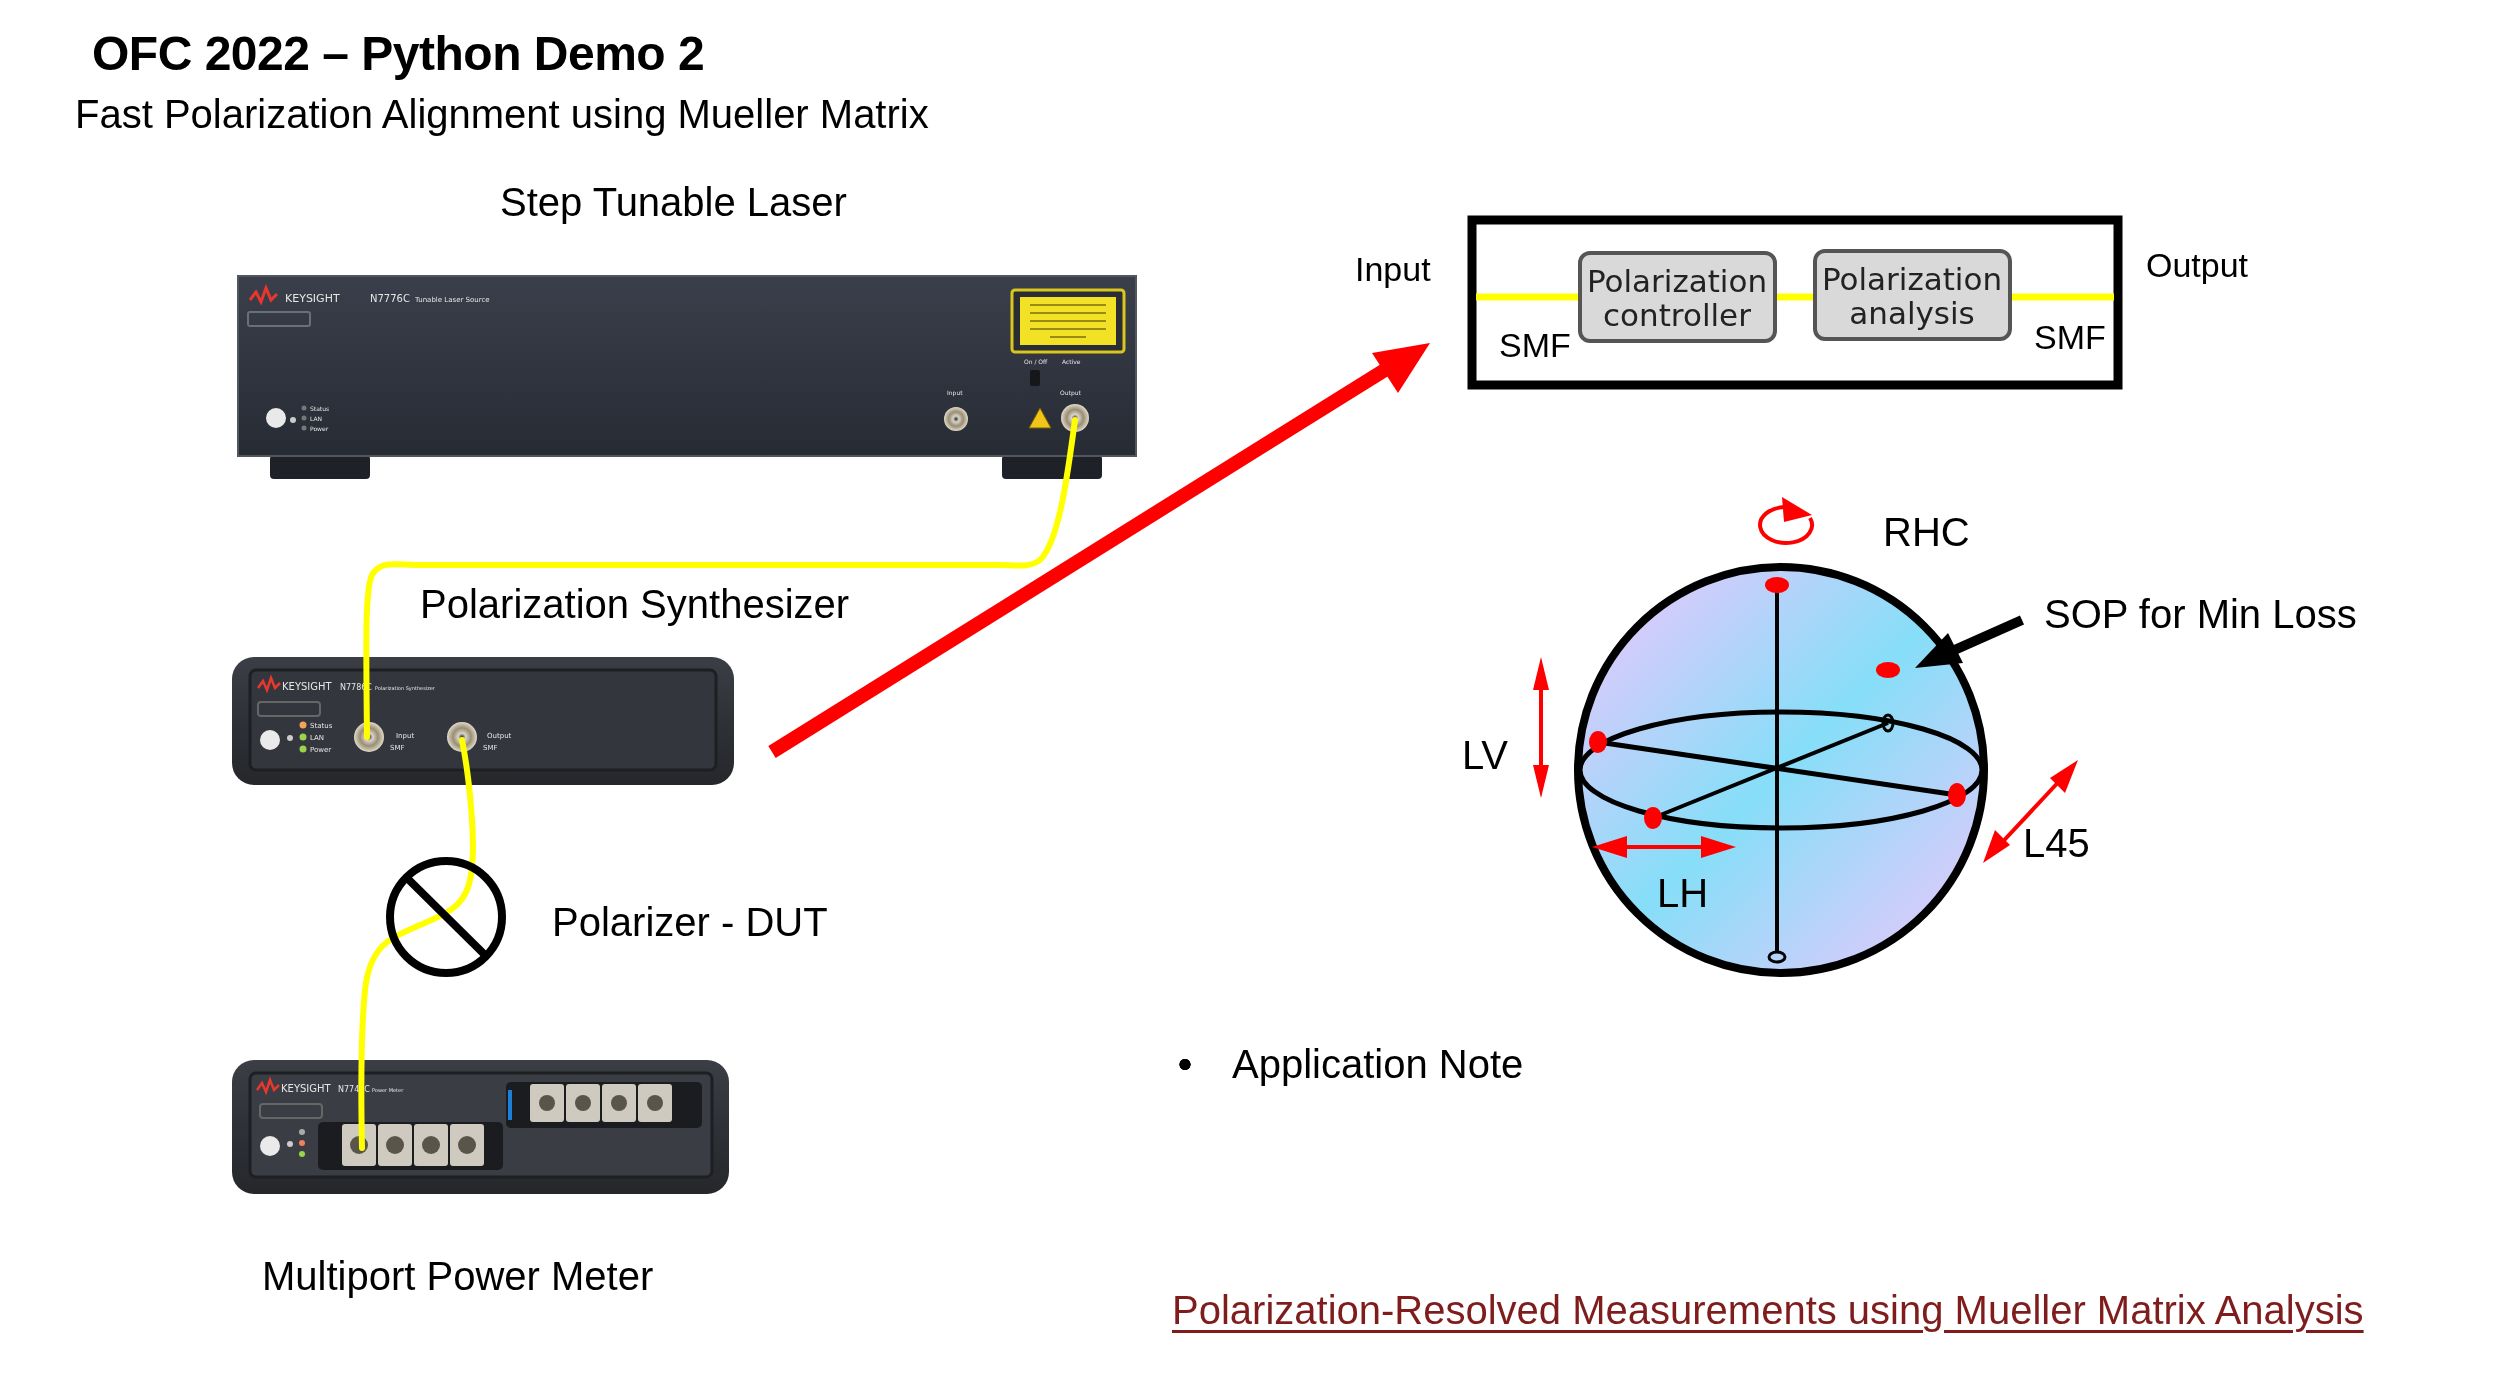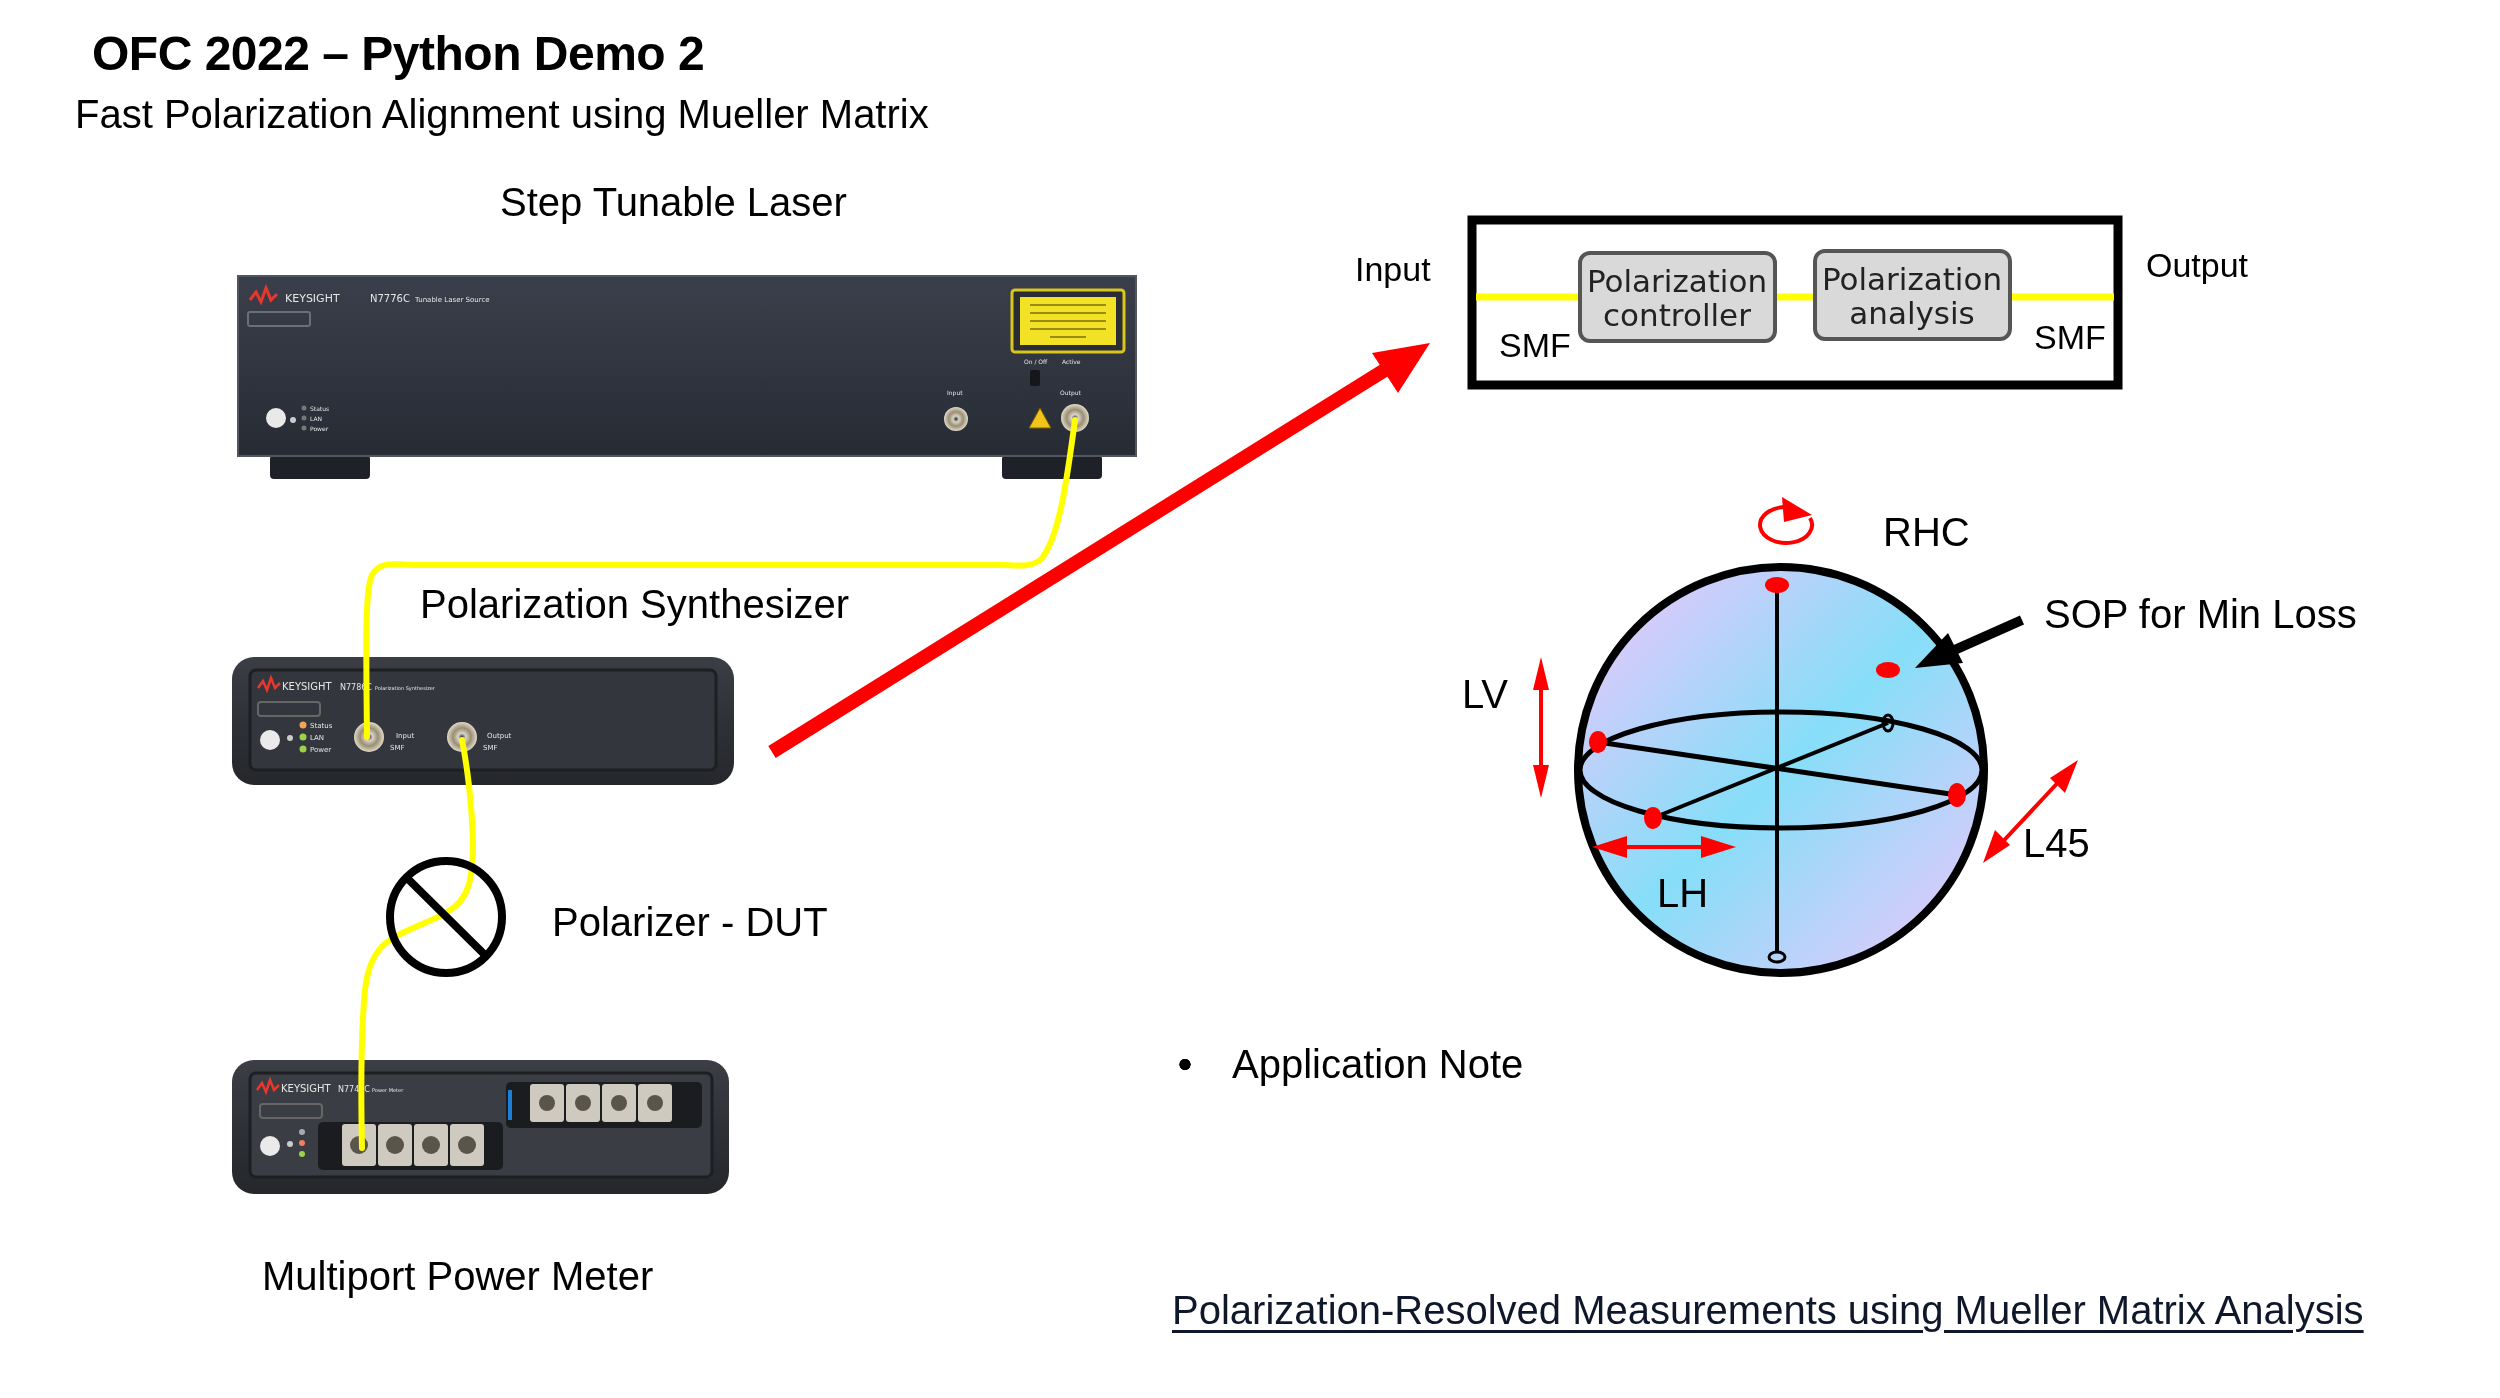--- a/index.html
+++ b/index.html
@@ -7,21 +7,21 @@
          font-family: "Liberation Sans", "DejaVu Sans", sans-serif; color: #000; }
   .abs { position: absolute; white-space: nowrap; }
   .title { left: 92px; top: 26px; font-size: 48px; font-weight: bold; letter-spacing: -0.5px; }
   .subtitle { left: 75px; top: 92px; font-size: 40px; }
   .label { font-size: 40px; }
   .small-label { font-size: 34px; }
   svg.canvas { position: absolute; left: 0; top: 0; }
   .bullets { position: absolute; left: 1170px; top: 1035px; margin: 0; padding: 0; list-style: none; }
   .bullets li { font-size: 40px; line-height: 58px; position: relative; padding-left: 62px; }
   .bullets li .dot { position: absolute; left: 8px; top: 0; }
-  .link { position: absolute; left: 1172px; top: 1288px; font-size: 40px; color: #0f172a;
+  .link { position: absolute; left: 1172px; top: 1288px; font-size: 40px; color: #7f1d1d;
           text-decoration: underline; text-decoration-thickness: 3px; text-underline-offset: 6px; cursor: pointer; }
   .instr-text { font-family: "DejaVu Sans", sans-serif; fill: #e6e6e6; }
   .box-text { font-family: "DejaVu Sans", sans-serif; font-size: 31px; fill: #222; }
 </style>
 </head>
 <body>
 
 <div class="abs title">OFC 2022 – Python Demo 2</div>
 <div class="abs subtitle">Fast Polarization Alignment using Mueller Matrix</div>
 
@@ -228,21 +228,21 @@
 <div class="abs label" style="left:552px; top:900px;text-align:right;">Polarizer - DUT</div>
 <div class="abs label" style="left:262px; top:1254px;">Multiport Power Meter</div>
 
 <div class="abs small-label" style="left:1355px; top:250px;">Input</div>
 <div class="abs small-label" style="left:2146px; top:246px;">Output</div>
 <div class="abs small-label" style="left:1499px; top:326px;">SMF</div>
 <div class="abs small-label" style="left:2034px; top:318px;">SMF</div>
 
 <div class="abs label" style="left:1883px; top:510px;">RHC</div>
 <div class="abs label" style="left:2044px; top:592px;">SOP for Min Loss</div>
-<div class="abs label" style="left:1462px; top:672px;">LV</div>
+<div class="abs label" style="left:1462px; top:733px;">LV</div>
 <div class="abs label" style="left:1657px; top:871px;">LH</div>
 <div class="abs label" style="left:2023px; top:821px;">L45</div>
 
 <ul class="bullets">
   <li><span class="dot">•</span></li>
   <li><span class="dot">•</span></li>
   <li><span class="dot">•</span></li>
   <li><span class="dot">•</span><span>Application Note</span></li>
 </ul>
 

